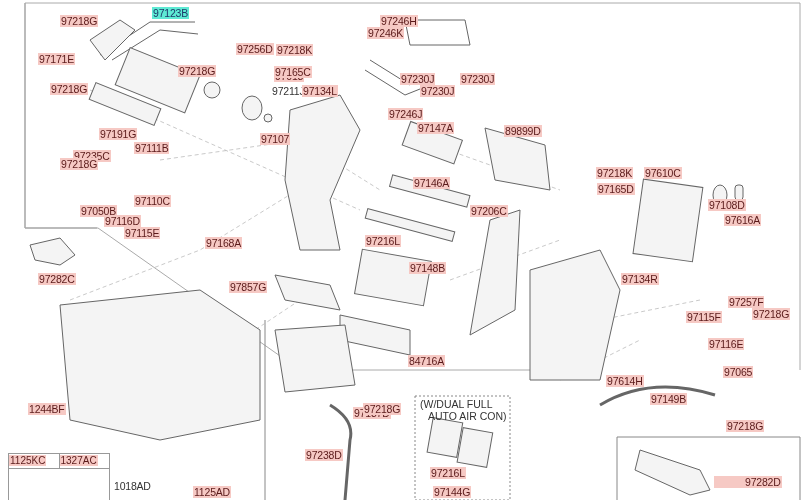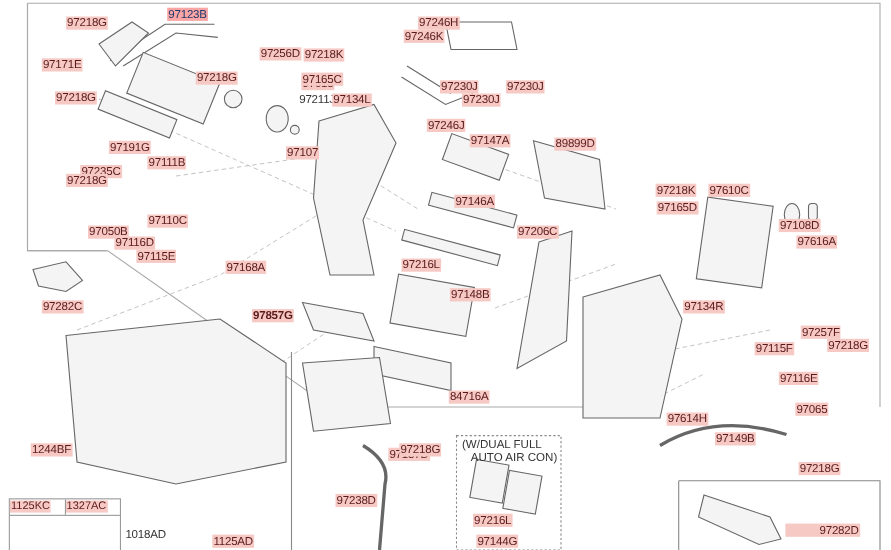--- a/index.html
+++ b/index.html
@@ -1,19 +1,19 @@
 <!DOCTYPE html>
 <html><head>
 <meta charset="utf-8">
 <style>
   html,body{margin:0;padding:0;background:#fff;}
   body{width:810px;height:500px;position:relative;overflow:hidden;font-family:"Liberation Sans",sans-serif;}
   #canvas{position:absolute;left:0;top:0;width:810px;height:500px;}
   .lbl{position:absolute;font-size:10.5px;line-height:12px;color:#5a1a1a;background:#f6c9c4;padding:0 1px;white-space:nowrap;cursor:pointer;letter-spacing:-0.2px;}
-  .lbl.sel{background:#fca5a5;color:#1d3a6a;}
+  .lbl.sel{background:#5eead4;color:#1d3a6a;}
   .lbl.plain{background:transparent;color:#333;}
   .note{position:absolute;font-size:10.5px;line-height:12px;color:#333;white-space:nowrap;}
   .tbl{position:absolute;left:8px;top:453px;width:100px;height:47px;border:1px solid #999;}
   .tbl .hd{display:flex;border-bottom:1px solid #999;height:14px;}
   .tbl .hd div{flex:1;text-align:left;font-size:10px;line-height:14px;}
   .tbl .hd div span{background:#f6c9c4;color:#5a1a1a;padding:0 1px;}
   .tbl .hd div:first-child{border-right:1px solid #999;}
 </style>
 </head>
 <body>
@@ -96,32 +96,32 @@
     <div class="lbl" style="left: 38px; top: 273px;">97282C</div>
     <div class="lbl" style="left: 276px; top: 44px;">97218K</div>
     <div class="lbl" style="left: 274px; top: 66px;">97165C</div>
     <div class="lbl" style="left: 302px; top: 85px;">97134L</div>
     <div class="lbl" style="left: 380px; top: 15px;">97246H</div>
     <div class="lbl" style="left: 367px; top: 27px;">97246K</div>
     <div class="lbl" style="left: 400px; top: 73px;">97230J</div>
     <div class="lbl" style="left: 460px; top: 73px;">97230J</div>
     <div class="lbl" style="left: 420px; top: 85px;">97230J</div>
     <div class="lbl" style="left: 388px; top: 108px;">97246J</div>
-    <div class="lbl" style="left: 427px; top: 122px;">97147A</div>
+    <div class="lbl" style="left: 417px; top: 122px;">97147A</div>
     <div class="lbl" style="left: 504px; top: 125px;">89899D</div>
     <div class="lbl" style="left: 596px; top: 167px;">97218K</div>
     <div class="lbl" style="left: 597px; top: 183px;">97165D</div>
     <div class="lbl" style="left: 644px; top: 167px;">97610C</div>
     <div class="lbl" style="left: 708px; top: 163px; margin-top: 36px;">97108D</div>
     <div class="lbl" style="left: 724px; top: 214px;">97616A</div>
     <div class="lbl" style="left: 413px; top: 177px;">97146A</div>
     <div class="lbl" style="left: 470px; top: 205px;">97206C</div>
     <div class="lbl" style="left: 365px; top: 235px;">97216L</div>
     <div class="lbl" style="left: 409px; top: 262px;">97148B</div>
-    <div class="lbl" style="left: 229px; top: 281px; font-weight: bold;">97857G</div>
+    <div class="lbl" style="left: 229px; top: 281px;">97857G</div>
     <div class="lbl" style="left: 408px; top: 343px; margin-top: 12px;">84716A</div>
     <div class="lbl" style="left: 621px; top: 273px;">97134R</div>
     <div class="lbl" style="left: 728px; top: 296px;">97257F</div>
     <div class="lbl" style="left: 752px; top: 308px;">97218G</div>
     <div class="lbl" style="left: 686px; top: 311px;">97115F</div>
     <div class="lbl" style="left: 708px; top: 338px;">97116E</div>
     <div class="lbl" style="left: 606px; top: 375px;">97614H</div>
     <div class="lbl" style="left: 723px; top: 366px;">97065</div>
     <div class="lbl" style="left: 650px; top: 393px;">97149B</div>
     <div class="lbl" style="left: 726px; top: 420px;">97218G</div>

